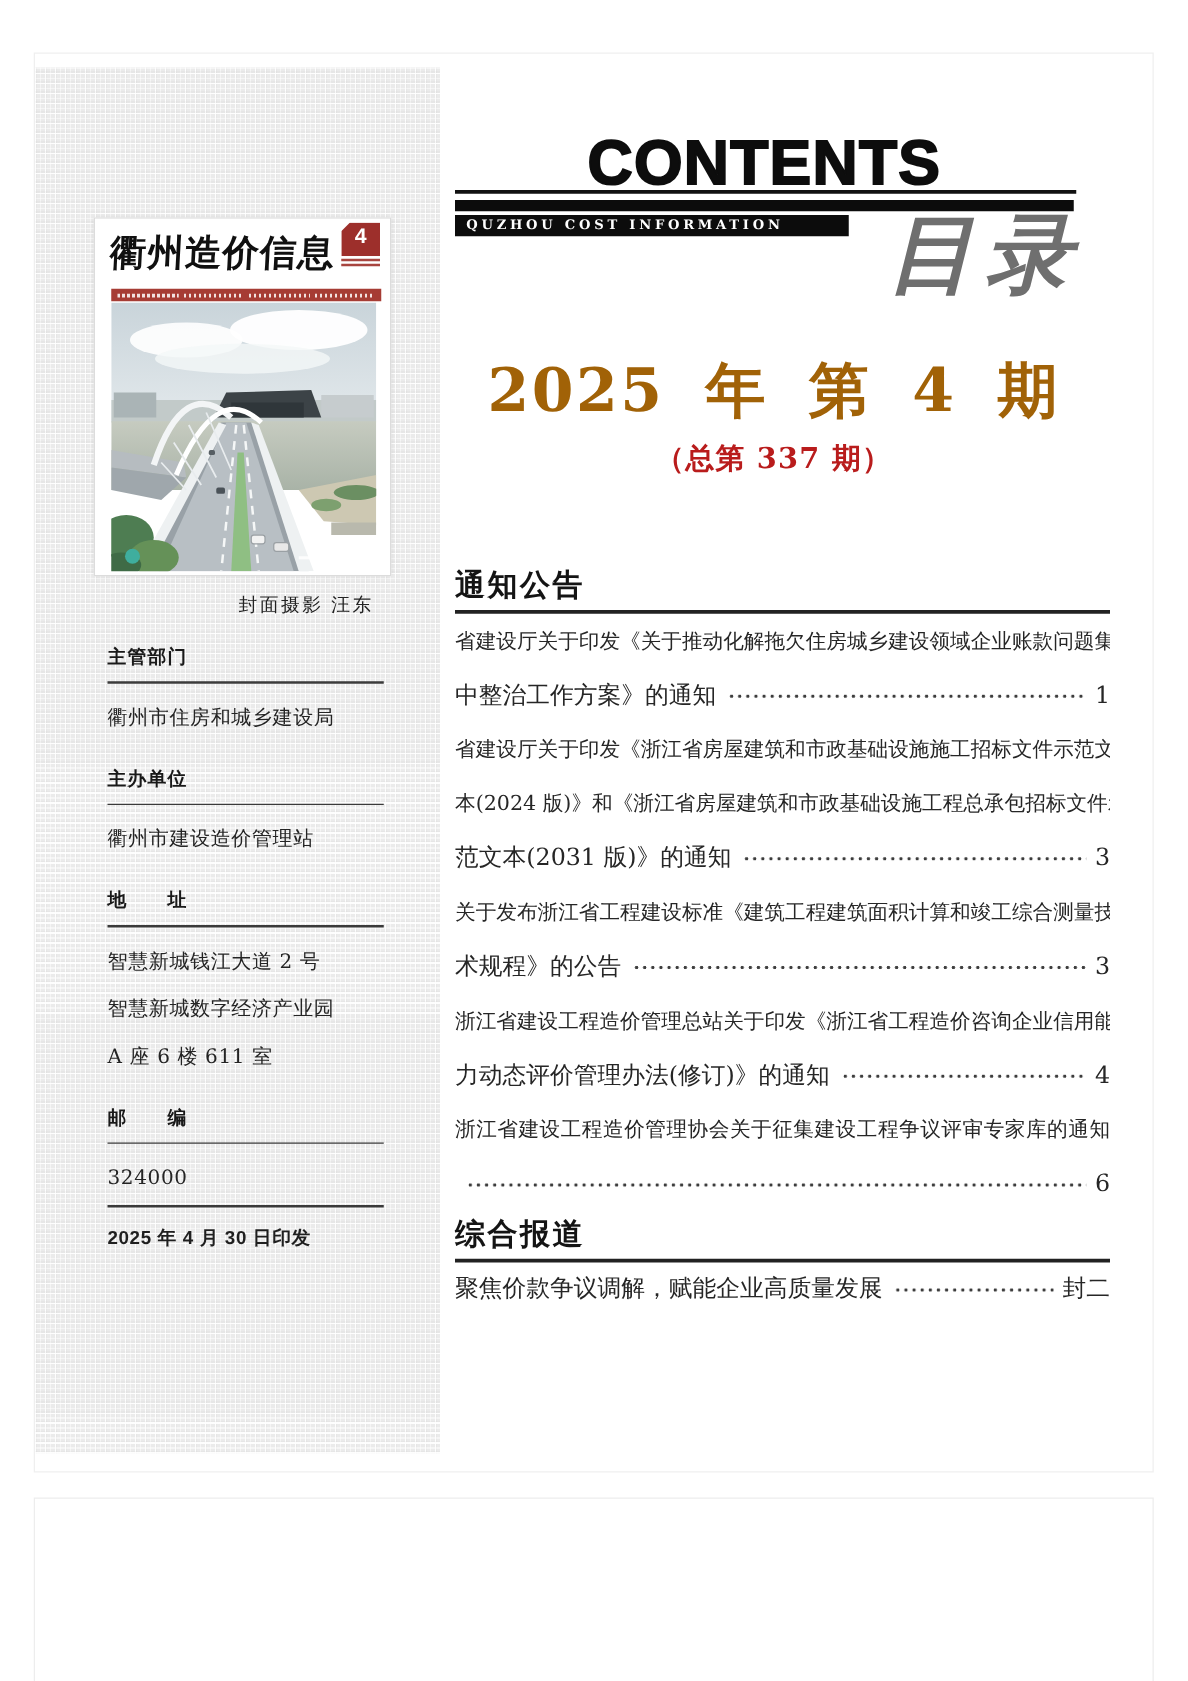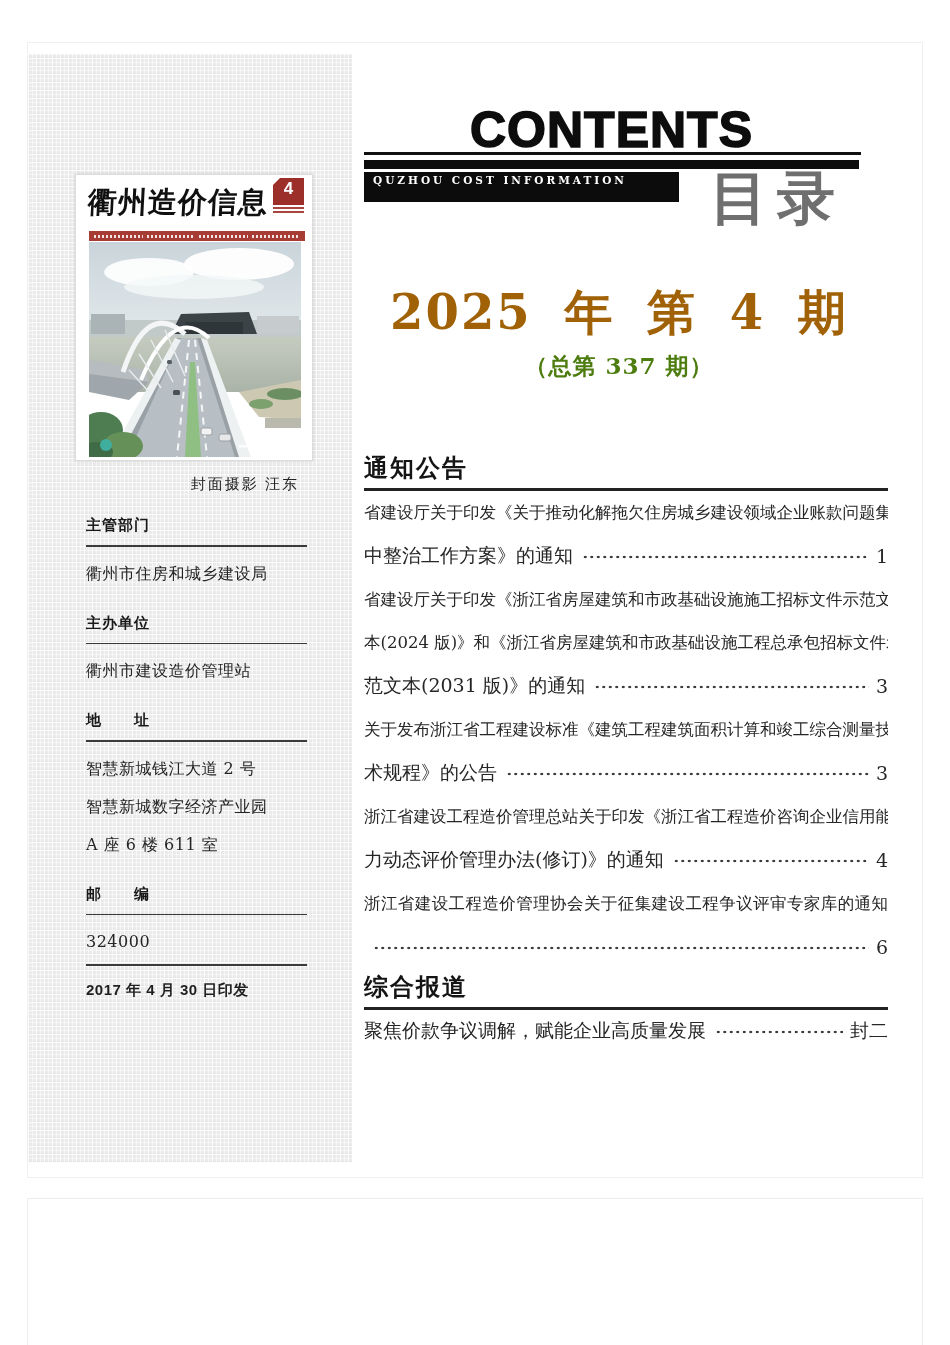--- a/index.html
+++ b/index.html
@@ -67,39 +67,40 @@
   
   .main{position:absolute;left:336px;top:0;width:524px;}
   .contents-title{
     position:absolute;top:58px;left:0;width:495px;text-align:center;
     font-size:50px;font-weight:bold;letter-spacing:1px;color:#0d0d0d;
     -webkit-text-stroke:1.6px #0d0d0d;font-family:"Liberation Sans",sans-serif;
   }
   .thin-rule{position:absolute;top:109px;left:0;width:497px;height:2.5px;background:#111;}
   .thick-bar{position:absolute;top:117px;left:0;width:495px;height:9px;background:#0c0c0c;}
   .banner-box{
-    position:absolute;top:129px;left:0;width:315px;height:30px;background:#0c0c0c;
+    position:absolute;top:129px;left:0;width:315px;height:17px;background:#0c0c0c;
     color:#fff;font-family:"DejaVu Serif","Liberation Serif",serif;font-weight:bold;
     font-size:10.5px;line-height:17px;letter-spacing:3px;padding-left:9px;box-sizing:border-box;
     white-space:nowrap;
   }
   .mulu{
-    position:absolute;top:126px;left:346px;font-size:58px;line-height:1;
+    position:absolute;top:126px;left:346px;font-size:69px;line-height:1;
     font-weight:bold;color:#6f6f6f;letter-spacing:9px;white-space:nowrap;
     font-family:"Liberation Sans",sans-serif;
+    font-style:italic;
   }
   .issue-line{
     position:absolute;top:238px;left:0;width:510px;text-align:center;
     font-family:"DejaVu Serif","Liberation Serif",serif;font-weight:bold;
     font-size:48px;color:#a16207;word-spacing:14px;letter-spacing:2px;white-space:nowrap;
   }
   .issue-total{
     position:absolute;top:308px;left:0;width:510px;text-align:center;
     font-family:"DejaVu Serif","Liberation Serif",serif;font-weight:bold;
-    font-size:23px;color:#4d7c0f;letter-spacing:1px;
+    font-size:23px;color:#b91c1c;letter-spacing:1px;
   }
   .toc-sections{position:absolute;top:413px;left:0;width:524px;}
   .toc-section + .toc-section{margin-top:6px;}
   .section-title{
     font-family:"DejaVu Serif","Liberation Serif",serif;font-weight:bold;
     font-size:24px;color:#141414;letter-spacing:2px;line-height:24px;
   }
   .section-rule{height:2.5px;background:#222;margin-top:8px;}
   .toc-entry{margin:0;}
   .toc-line{
@@ -222,21 +223,21 @@
           <div class="info-value">智慧新城钱江大道 2 号</div>
           <div class="info-value">智慧新城数字经济产业园</div>
           <div class="info-value">A 座 6 楼 611 室</div>
         </div>
         <div class="info-field">
           <div class="info-label">邮　　编</div>
           <div class="info-rule"></div>
           <div class="info-value">324000</div>
         </div>
         <div class="standalone-rule"></div>
-        <div class="print-date">2017 年 4 月 30 日印发</div>
+        <div class="print-date">2025 年 4 月 30 日印发</div>
       </div>
   </div>
 
   <div class="main">
     <div class="contents-title">CONTENTS</div>
     <div class="thin-rule"></div>
     <div class="thick-bar"></div>
     <div class="banner-box">QUZHOU  COST  INFORMATION</div>
     <div class="mulu">目录</div>
     <div class="issue-line">2025 年 第 4 期</div>

